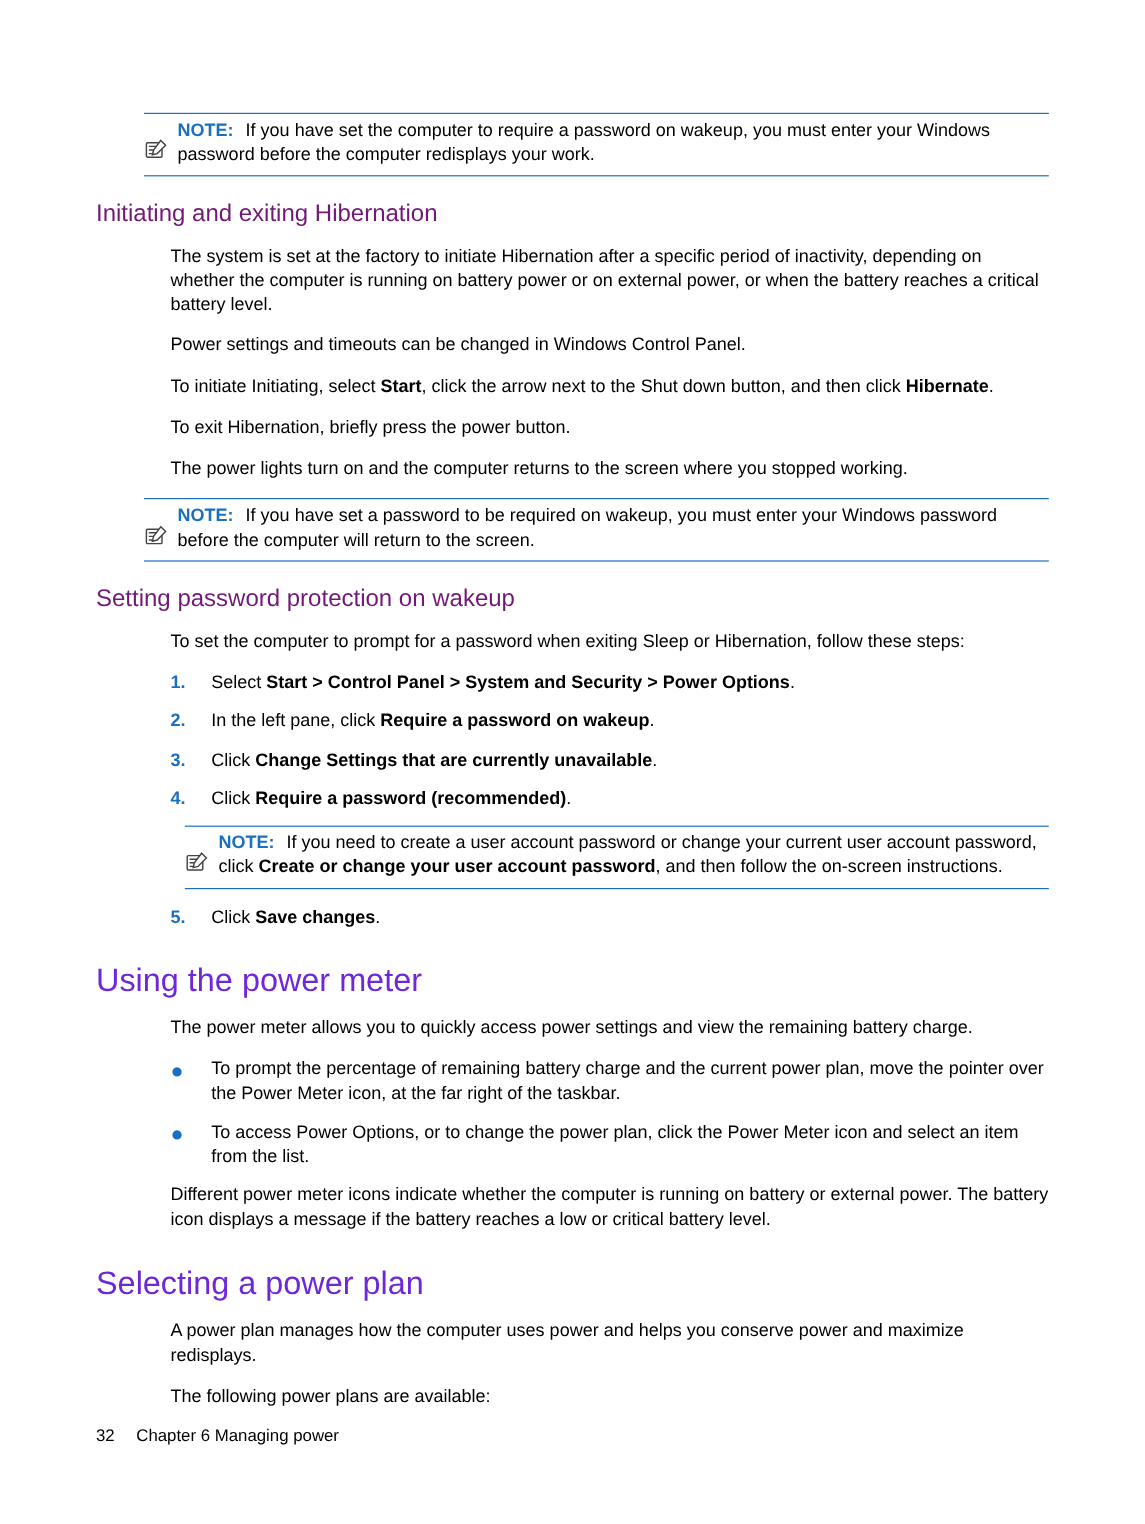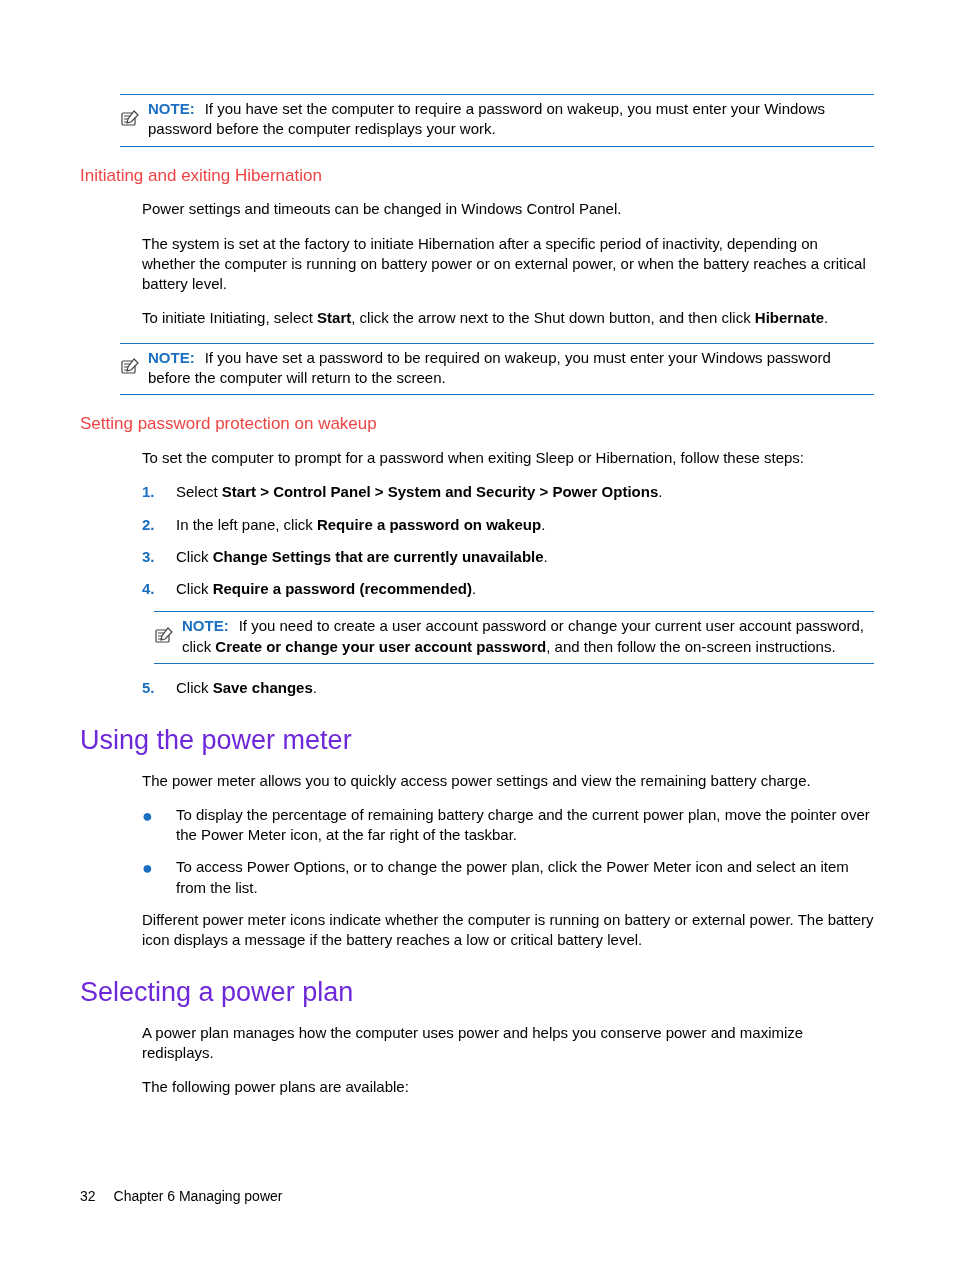--- a/index.html
+++ b/index.html
@@ -14,36 +14,36 @@
     position: relative;
     padding: 0 80px;
   }
   .content { padding-top: 88px; }
   .note-block {
     border-top: 1px solid #1a6fc0;
     border-bottom: 1px solid #1a6fc0;
     padding: 4px 0 6px 0;
     margin: 6px 0 14px 40px;
     display: flex;
-    align-items: center;
+    align-items: flex-end;
     gap: 6px;
   }
   .note-block.inner { margin-left: 74px; }
   .note-icon { flex: 0 0 22px; margin-top: 2px; }
   .note-text { flex: 1; }
   .note-label { color: #1a6fc0; font-weight: bold; margin-right: 10px; }
   h2.section {
     color: #6d28d9;
     font-size: 27px;
     font-weight: normal;
     margin: 24px 0 12px 0;
   }
   h3.subsection {
-    color: #ef4444;
-    font-size: 17px;
+    color: #701a75;
+    font-size: 20px;
     font-weight: normal;
     margin: 18px 0 12px 0;
   }
   .para { margin: 0 0 14px 62px; }
   ol.steps { list-style: none; margin: 0 0 12px 62px; }
   ol.steps > li { display: flex; margin-bottom: 12px; }
   ol.steps > li .num { color: #1a6fc0; font-weight: bold; width: 34px; flex-shrink: 0; }
   ol.steps > li .body { flex: 1; }
   ul.bullets { list-style: none; margin: 0 0 12px 62px; }
   ul.bullets > li { display: flex; margin-bottom: 12px; }
@@ -70,23 +70,25 @@
             <rect x="2" y="4" width="13" height="12" rx="1"></rect>
             <path d="M4 7h9M4 10h9M4 13h6"></path>
             <path d="M14 2l4 4-7 7-4 1 1-4z" fill="#fff"></path>
           </g>
         </svg>
     </span>
     <span class="note-text"><span class="note-label">NOTE:</span><span>If you have set the computer to require a password on wakeup, you must enter your Windows password before the computer redisplays your work.</span></span>
   </div>
 
   <h3 class="subsection">Initiating and exiting Hibernation</h3>
+  <p class="para">The system is set at the factory to initiate Hibernation after a specific period of inactivity, depending on whether the computer is running on battery power or on external power, or when the battery reaches a critical battery level.</p>
   <p class="para">Power settings and timeouts can be changed in Windows Control Panel.</p>
-  <p class="para">The system is set at the factory to initiate Hibernation after a specific period of inactivity, depending on whether the computer is running on battery power or on external power, or when the battery reaches a critical battery level.</p>
   <p class="para"><span>To initiate Initiating, select </span><b>Start</b><span>, click the arrow next to the Shut down button, and then click </span><b>Hibernate</b><span>.</span></p>
+  <p class="para">To exit Hibernation, briefly press the power button.</p>
+  <p class="para">The power lights turn on and the computer returns to the screen where you stopped working.</p>
 
   <div class="note-block">
     <span class="note-icon">
       <svg width="20" height="18" viewBox="0 0 20 18">
           <g fill="none" stroke="#444" stroke-width="1.2">
             <rect x="2" y="4" width="13" height="12" rx="1"></rect>
             <path d="M4 7h9M4 10h9M4 13h6"></path>
             <path d="M14 2l4 4-7 7-4 1 1-4z" fill="#fff"></path>
           </g>
         </svg>
@@ -134,21 +136,21 @@
         <span class="num">5.</span>
         <span class="body"><span>Click </span><b>Save changes</b><span>.</span></span>
       </li>
   </ol>
 
   <h2 class="section">Using the power meter</h2>
   <p class="para">The power meter allows you to quickly access power settings and view the remaining battery charge.</p>
   <ul class="bullets">
     <li>
         <span class="dot">●</span>
-        <span class="body">To display the percentage of remaining battery charge and the current power plan, move the pointer over the Power Meter icon, at the far right of the taskbar.</span>
+        <span class="body">To prompt the percentage of remaining battery charge and the current power plan, move the pointer over the Power Meter icon, at the far right of the taskbar.</span>
       </li>
     <li>
         <span class="dot">●</span>
         <span class="body">To access Power Options, or to change the power plan, click the Power Meter icon and select an item from the list.</span>
       </li>
   </ul>
   <p class="para">Different power meter icons indicate whether the computer is running on battery or external power. The battery icon displays a message if the battery reaches a low or critical battery level.</p>
 
   <h2 class="section">Selecting a power plan</h2>
   <p class="para">A power plan manages how the computer uses power and helps you conserve power and maximize redisplays.</p>

